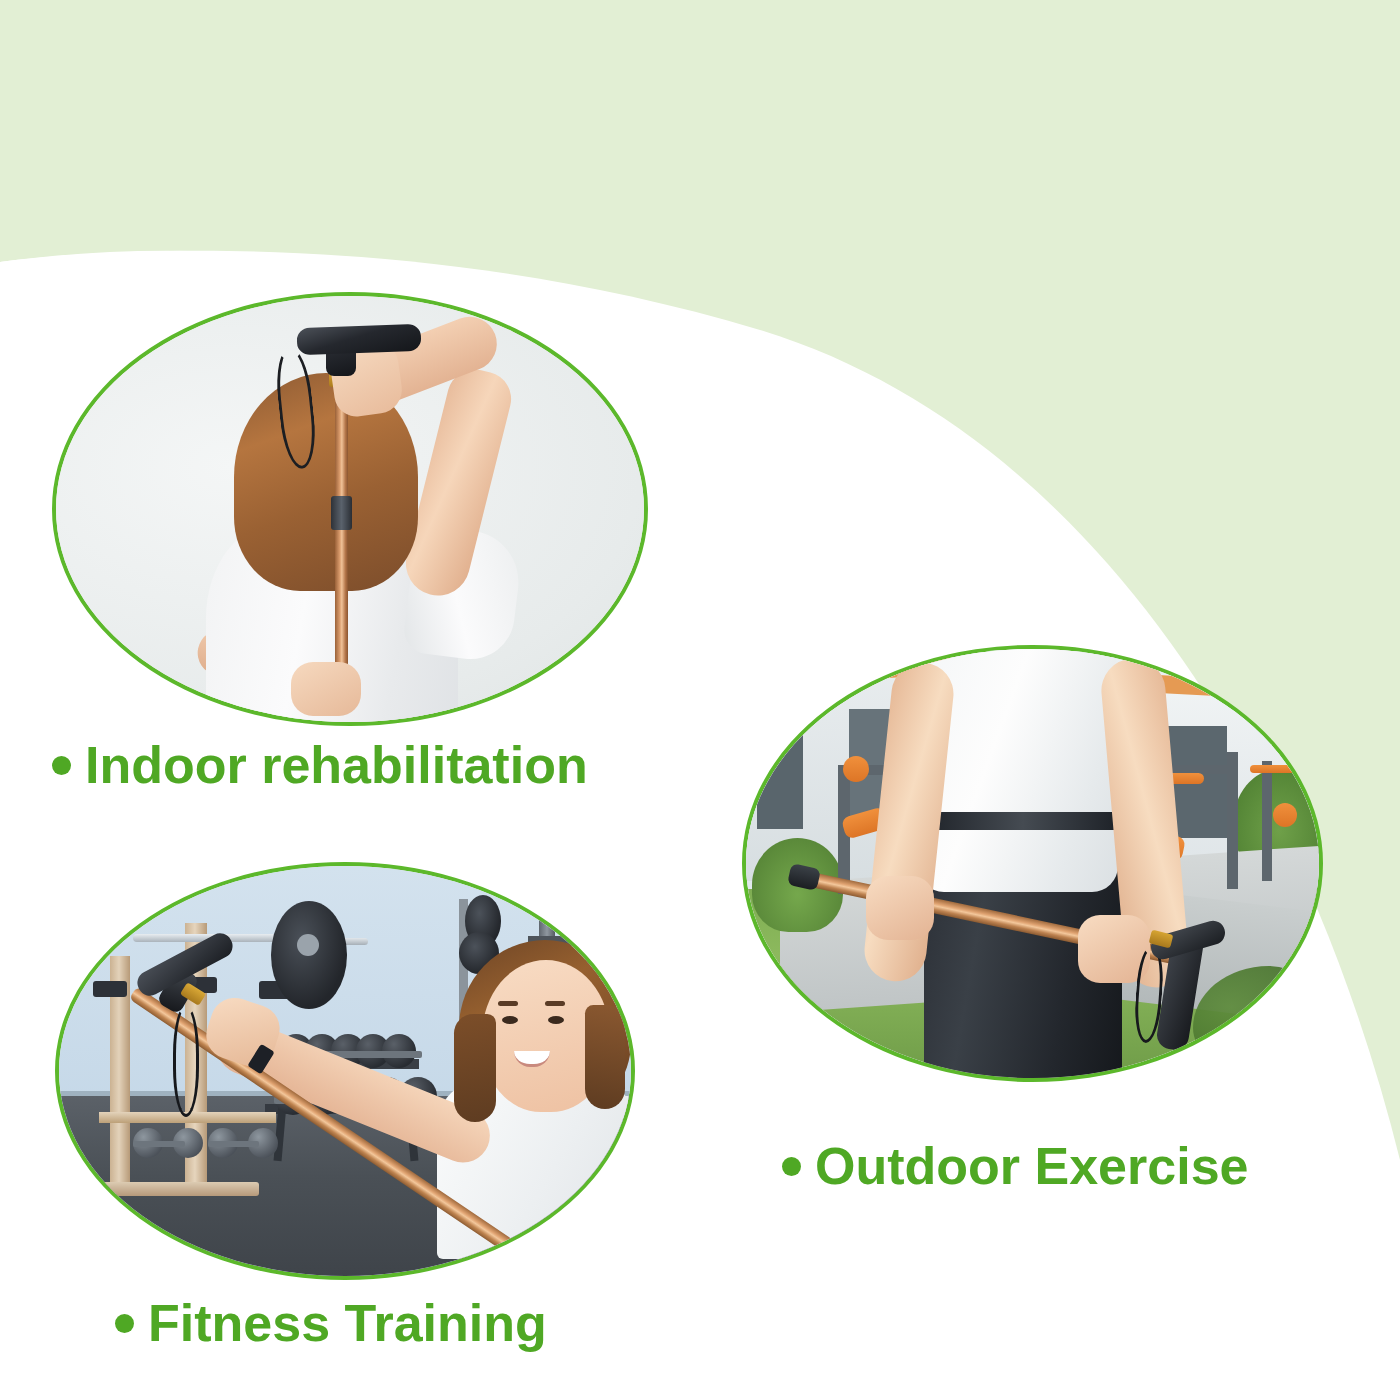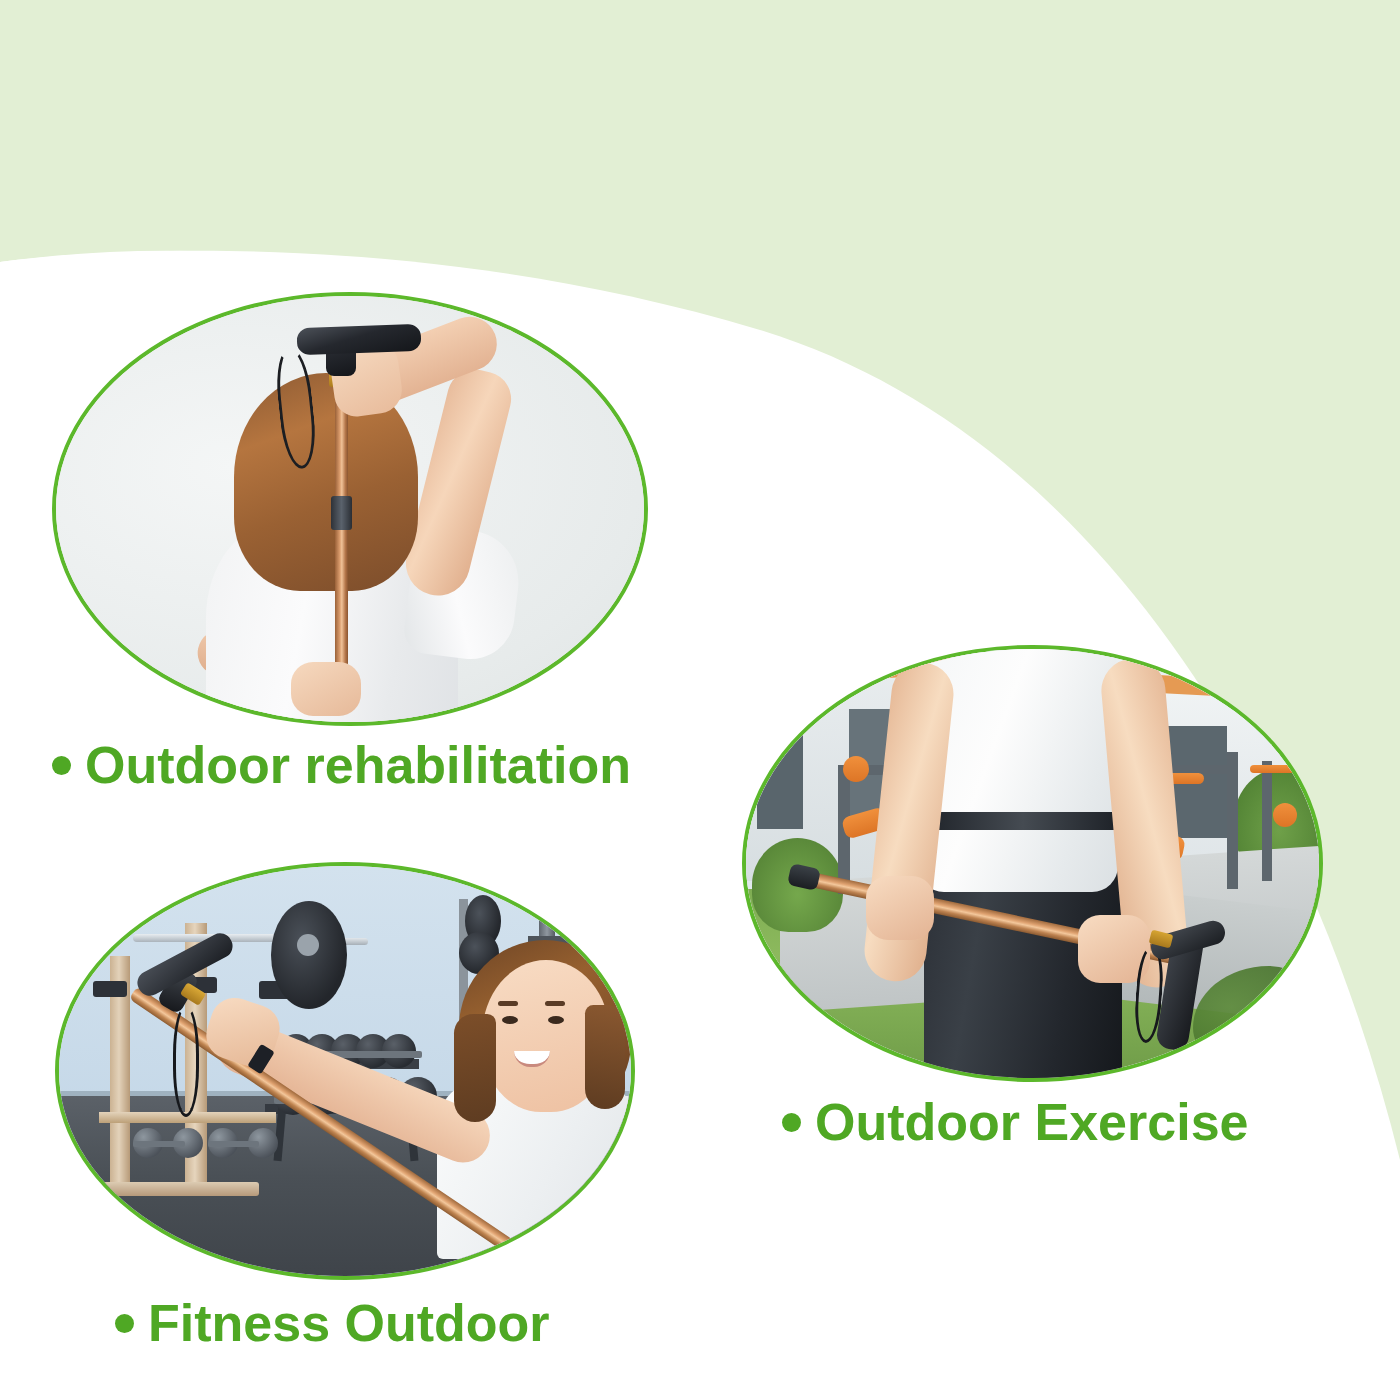--- a/index.html
+++ b/index.html
@@ -265,21 +265,21 @@
   .s3-strap2 { position:absolute; left:68%; top:69%; width:26px; height:98px;
     border:3px solid #17191d; border-radius:50%/44%; border-top-color:transparent;
     transform:rotate(4deg); z-index:9;}
 
   
   .caption { position:absolute; display:flex; align-items:center; z-index:30;
     color:#4fa824; font-weight:bold; white-space:nowrap; }
   .caption .dot { width:19px; height:19px; border-radius:50%; background:#4fa824;
     margin-right:14px; flex:0 0 auto; }
   .cap-indoor  { left:52px;  top:735px;  font-size:52px; }
-  .cap-outdoor { left:782px; top:1092px; font-size:52px; }
+  .cap-outdoor { left:782px; top:1136px; font-size:52px; }
   .cap-fitness { left:115px; top:1293px; font-size:52px; }
 </style>
 </head>
 <body>
 
 <div id="stage">
 
   <div class="bg-green"></div>
   <svg class="bg-white-swoop" viewBox="0 0 1400 1400" preserveAspectRatio="none">
     <path d="M0,262 C0,262 360,210 760,330 C1080,428 1300,760 1400,1160 L1400,1400 L0,1400 Z" fill="#ffffff"></path>
@@ -425,26 +425,26 @@
       <div class="s3-handR"></div>
       <div class="s3-strap2"></div>
       <div class="s3-handle2"></div>
       <div class="s3-handle2top"></div>
       <div class="s3-gold2"></div>
     </div>
   </div>
 
   <div class="caption cap-indoor">
     <span class="dot"></span>
-    <span>Outdoor rehabilitation</span>
+    <span>Indoor rehabilitation</span>
   </div>
 
   <div class="caption cap-outdoor">
     <span class="dot"></span>
     <span>Outdoor Exercise</span>
   </div>
 
   <div class="caption cap-fitness">
     <span class="dot"></span>
-    <span>Fitness Outdoor</span>
+    <span>Fitness Training</span>
   </div>
 
 </div>
 
 </body></html>

